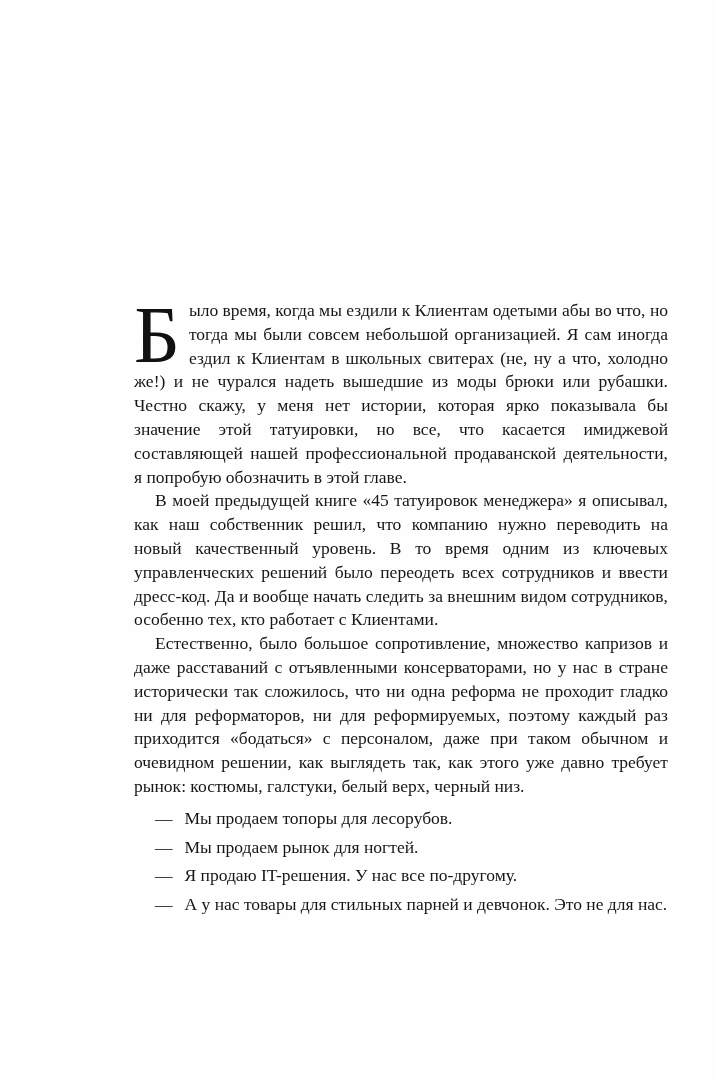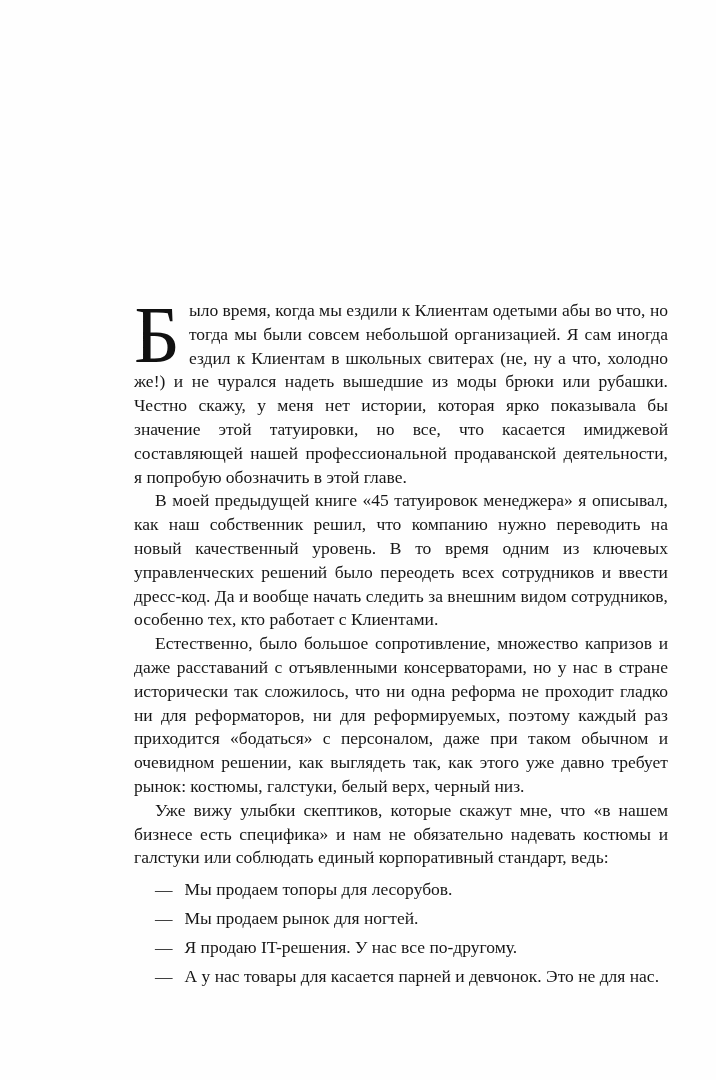--- a/index.html
+++ b/index.html
@@ -65,35 +65,34 @@
   <div class="text-block" style="color: rgb(22, 22, 22);">
 
     <p class="para first">
       <span class="dropcap">Б</span><span>ыло время, когда мы ездили к Клиентам одетыми абы во что, но тогда мы были совсем небольшой организацией. Я сам иногда ездил к Клиентам в школьных свитерах (не, ну а что, холодно же!) и не чурался надеть вышедшие из моды брюки или рубашки. Честно скажу, у меня нет истории, которая ярко показывала бы значение этой татуировки, но все, что касается имиджевой составляющей нашей профессиональной продаванской деятельности, я попробую обозначить в этой главе.</span>
     </p>
 
     <p class="para">В моей предыдущей книге «45 татуировок менеджера» я описывал, как наш собственник решил, что компанию нужно переводить на новый качественный уровень. В то время одним из ключевых управленческих решений было переодеть всех сотрудников и ввести дресс-код. Да и вообще начать следить за внешним видом сотрудников, особенно тех, кто работает с Клиентами.</p>
 
     <p class="para">Естественно, было большое сопротивление, множество капризов и даже расставаний с отъявленными консерваторами, но у нас в стране исторически так сложилось, что ни одна реформа не проходит гладко ни для реформаторов, ни для реформируемых, поэтому каждый раз приходится «бодаться» с персоналом, даже при таком обычном и очевидном решении, как выглядеть так, как этого уже давно требует рынок: костюмы, галстуки, белый верх, черный низ.</p>
 
-    <p class="para">Уже вижу улыбки скептиков, которые скажут мне, что «в нашем бизнесе есть специфика» и нам не обязательно надевать костюмы и галстуки или соблюдать единый корпоративный стандарт, ведь:</p>
 
     <div class="dash-list">
       <div class="list-item">
         <span class="dash">—</span>
         <span class="item-text">Мы продаем топоры для лесорубов.</span>
       </div>
       <div class="list-item">
         <span class="dash">—</span>
         <span class="item-text">Мы продаем рынок для ногтей.</span>
       </div>
       <div class="list-item">
         <span class="dash">—</span>
         <span class="item-text">Я продаю IT-решения. У нас все по-другому.</span>
       </div>
       <div class="list-item">
         <span class="dash">—</span>
-        <span class="item-text">А у нас товары для касается парней и девчонок. Это не для нас.</span>
+        <span class="item-text">А у нас товары для стильных парней и девчонок. Это не для нас.</span>
       </div>
     </div>
 
   </div>
 </div>
 
 </body></html>

